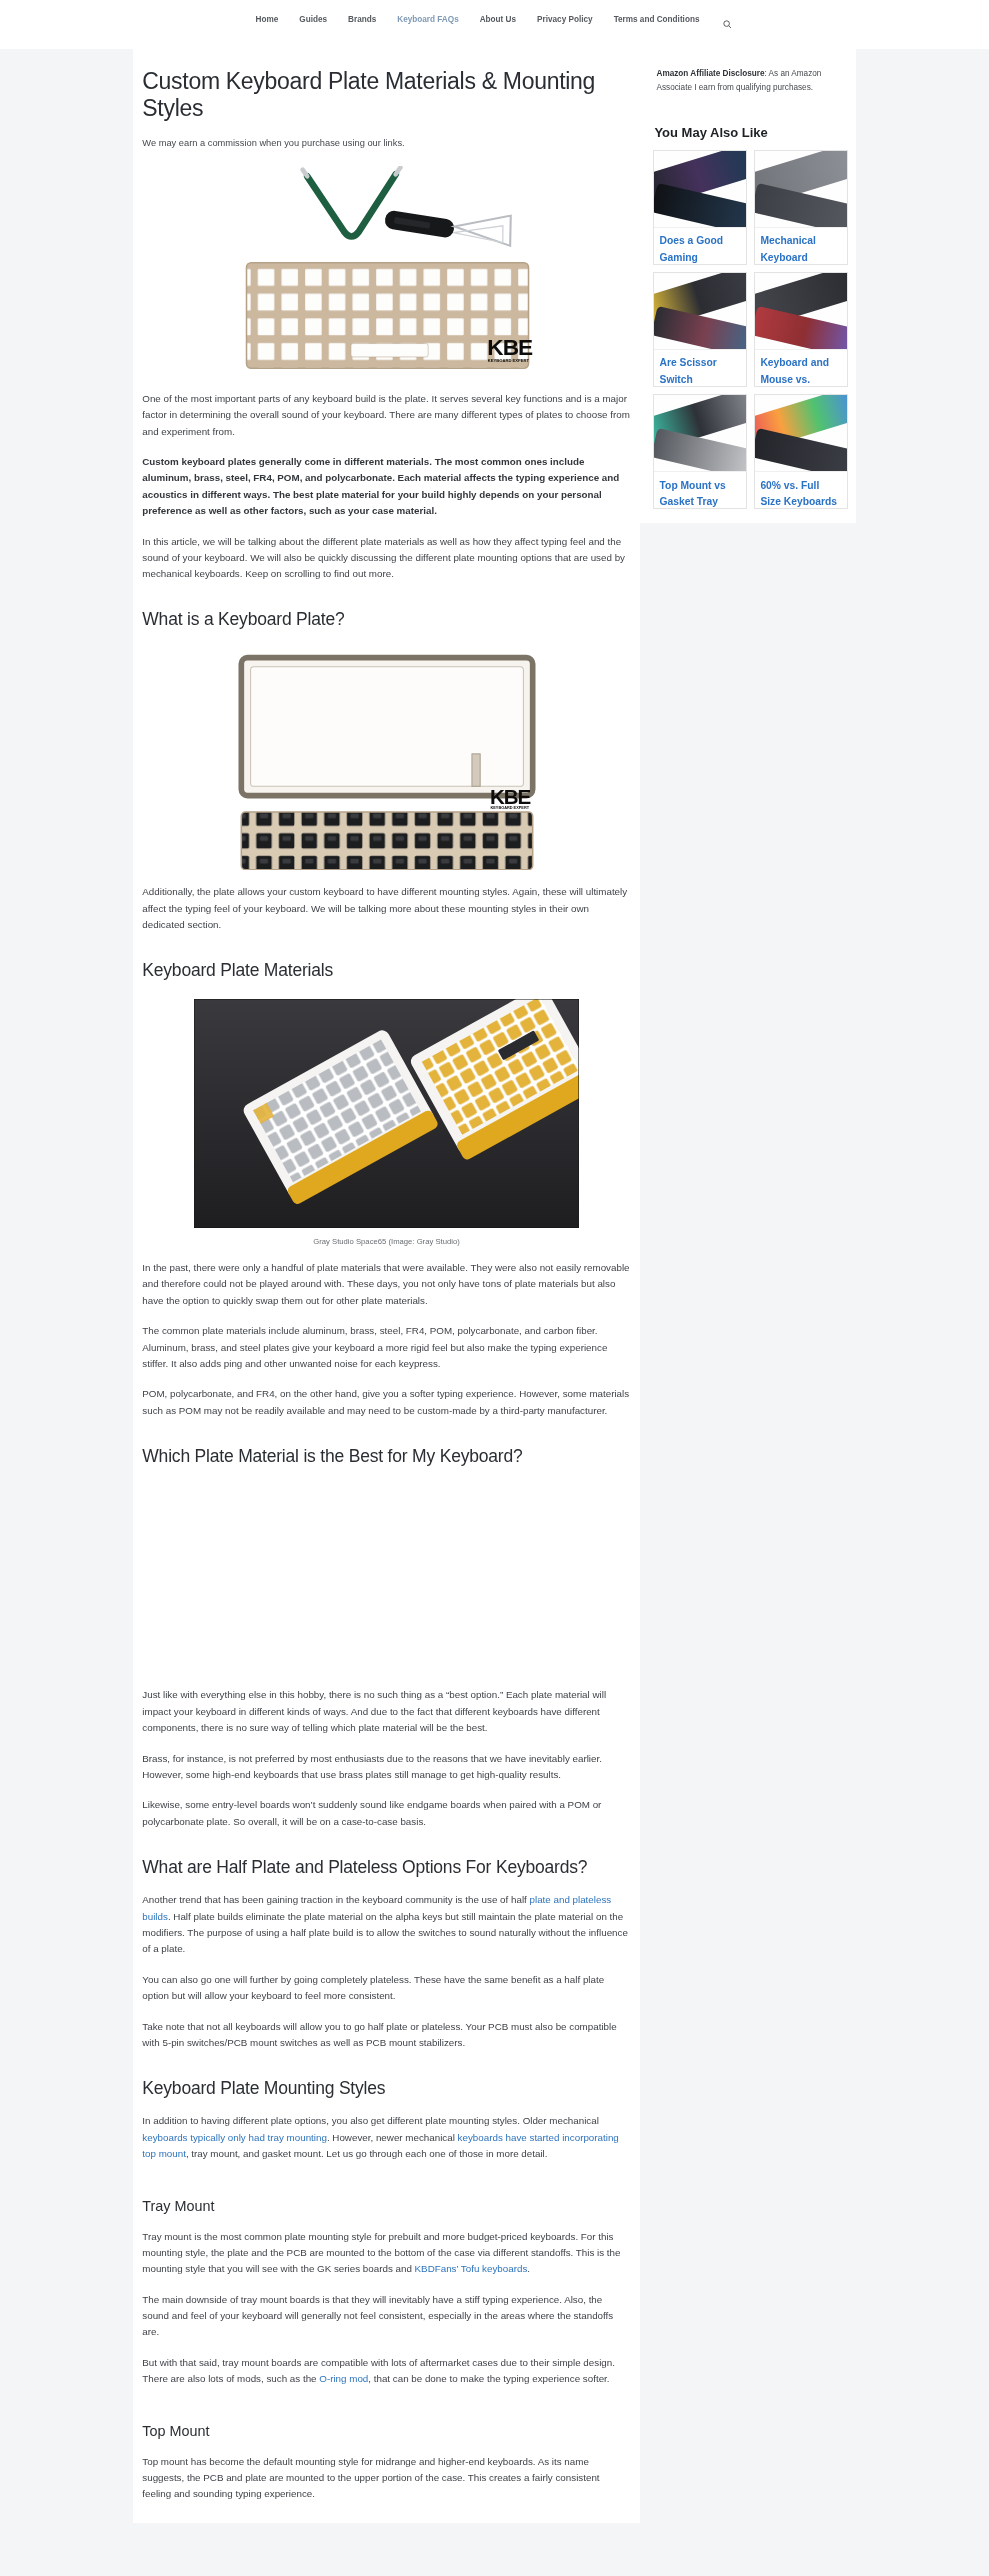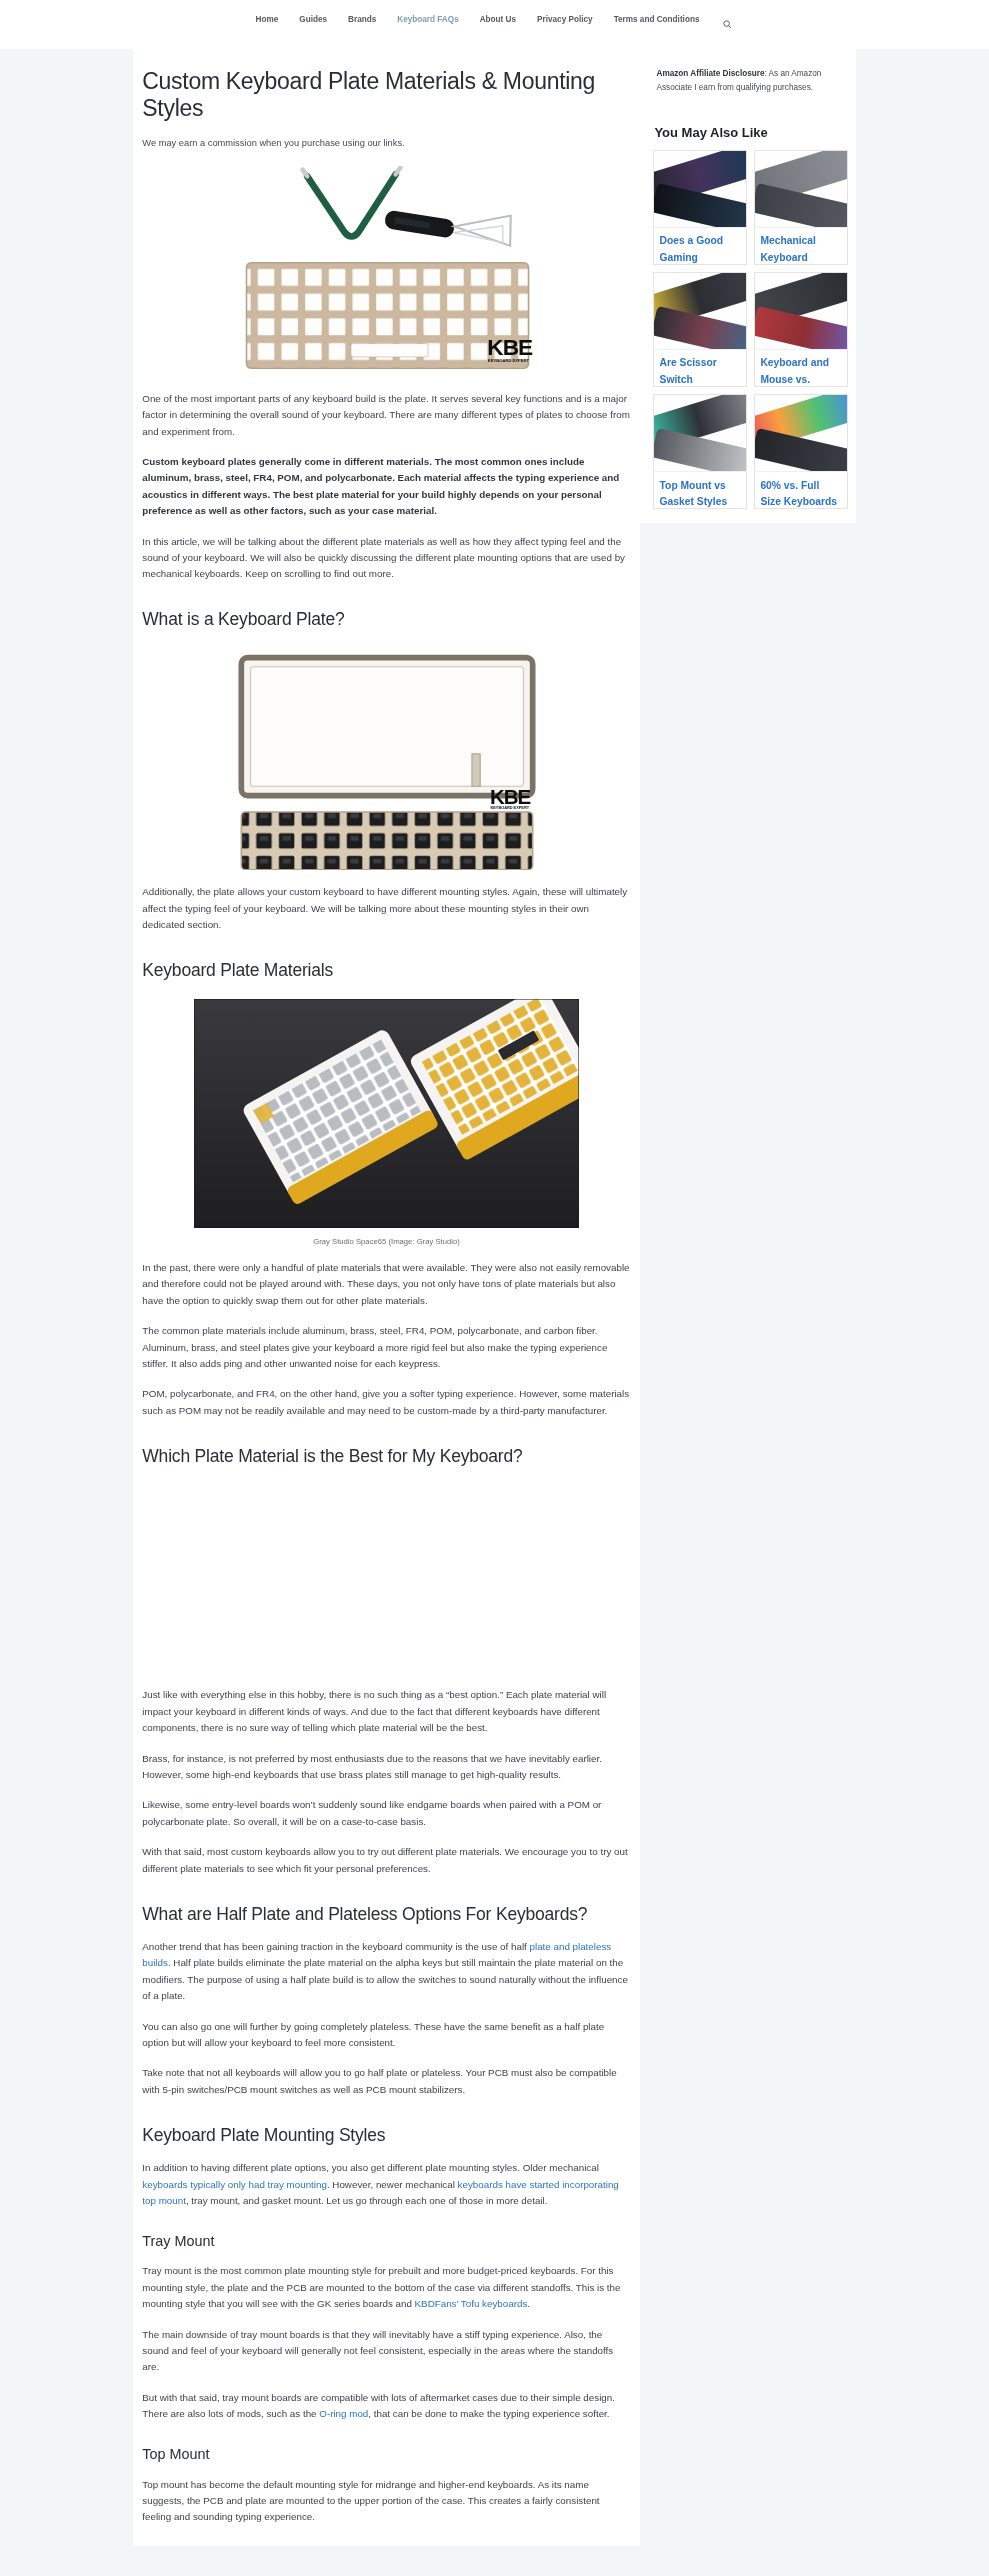--- a/index.html
+++ b/index.html
@@ -17,21 +17,21 @@
   .cols { display:flex; align-items:flex-start; padding-left:133px; }
   .article { width:507px; background:#ffffff; padding:18.5px 9.3px 20.6px 9.3px; }
   .sidebar { width:216px; background:#ffffff; padding:15.5px 8.2px 13.4px 13.4px; }
 
   
   h1.page-title { font-size:23px; font-weight:500; color:#2a2e33; line-height:1.2; letter-spacing:-0.3px; }
   .meta-note { margin-top:15.5px; font-size:9.3px; color:#45494e; }
   .article p.body-p { font-size:9.8px; line-height:1.66; color:#3f4348; margin-top:14.4px; }
   .article p.bold-p { font-weight:bold; color:#33373c; }
   h2.sec { font-size:17.5px; font-weight:500; color:#2a2e33; margin-top:27px; letter-spacing:-0.2px; }
-  h3.sub { font-size:14.4px; font-weight:500; color:#2a2e33; margin-top:24px; }
+  h3.sub { font-size:14.4px; font-weight:500; color:#2a2e33; margin-top:36px; }
   a.lnk { color:#2e74bd; text-decoration:none; }
 
   figure.imgwrap { margin-top:17.5px; text-align:center; }
   figure.imgwrap svg { display:block; margin:0 auto; }
   figcaption.cap { margin-top:9.3px; font-size:7.7px; color:#6a6e73; text-align:center; }
 
   .video-ph { width:100%; }
   .vid1 { height:206px; }
 
   
@@ -183,21 +183,20 @@
     <p class="body-p">The common plate materials include aluminum, brass, steel, FR4, POM, polycarbonate, and carbon fiber. Aluminum, brass, and steel plates give your keyboard a more rigid feel but also make the typing experience stiffer. It also adds ping and other unwanted noise for each keypress.</p>
     <p class="body-p">POM, polycarbonate, and FR4, on the other hand, give you a softer typing experience. However, some materials such as POM may not be readily available and may need to be custom-made by a third-party manufacturer.</p>
 
     <h2 class="sec">Which Plate Material is the Best for My Keyboard?</h2>
 
     <div class="video-ph vid1"></div>
 
     <p class="body-p">Just like with everything else in this hobby, there is no such thing as a “best option.” Each plate material will impact your keyboard in different kinds of ways. And due to the fact that different keyboards have different components, there is no sure way of telling which plate material will be the best.</p>
     <p class="body-p">Brass, for instance, is not preferred by most enthusiasts due to the reasons that we have inevitably earlier. However, some high-end keyboards that use brass plates still manage to get high-quality results.</p>
     <p class="body-p">Likewise, some entry-level boards won’t suddenly sound like endgame boards when paired with a POM or polycarbonate plate. So overall, it will be on a case-to-case basis.</p>
-    <p class="body-p">With that said, most custom keyboards allow you to try out different plate materials. We encourage you to try out different plate materials to see which fit your personal preferences.</p>
 
     <h2 class="sec">What are Half Plate and Plateless Options For Keyboards?</h2>
     <p class="body-p"><span>Another trend that has been gaining traction in the keyboard community is the use of half </span><a href="#" class="lnk">plate and plateless builds</a><span>. Half plate builds eliminate the plate material on the alpha keys but still maintain the plate material on the modifiers. The purpose of using a half plate build is to allow the switches to sound naturally without the influence of a plate.</span></p>
     <p class="body-p">You can also go one will further by going completely plateless. These have the same benefit as a half plate option but will allow your keyboard to feel more consistent.</p>
     <p class="body-p">Take note that not all keyboards will allow you to go half plate or plateless. Your PCB must also be compatible with 5-pin switches/PCB mount switches as well as PCB mount stabilizers.</p>
 
     <h2 class="sec">Keyboard Plate Mounting Styles</h2>
     <p class="body-p"><span>In addition to having different plate options, you also get different plate mounting styles. Older mechanical </span><a href="#" class="lnk">keyboards typically only had tray mounting</a><span>. However, newer mechanical </span><a href="#" class="lnk">keyboards have started incorporating top mount</a><span>, tray mount, and gasket mount. Let us go through each one of those in more detail.</span></p>
 
     <h3 class="sub">Tray Mount</h3>
@@ -228,21 +227,21 @@
       <a href="#" class="scard">
         <div class="th th-c"></div>
         <div class="stitle">Are Scissor Switch Keyboards Good</div>
       </a>
       <a href="#" class="scard">
         <div class="th th-d"></div>
         <div class="stitle">Keyboard and Mouse vs.</div>
       </a>
       <a href="#" class="scard">
         <div class="th th-e"></div>
-        <div class="stitle">Top Mount vs Gasket Styles</div>
+        <div class="stitle">Top Mount vs Gasket Tray</div>
       </a>
       <a href="#" class="scard">
         <div class="th th-f"></div>
         <div class="stitle">60% vs. Full Size Keyboards (Pros &amp;</div>
       </a>
     </div>
   </aside>
 </div>
 
 

